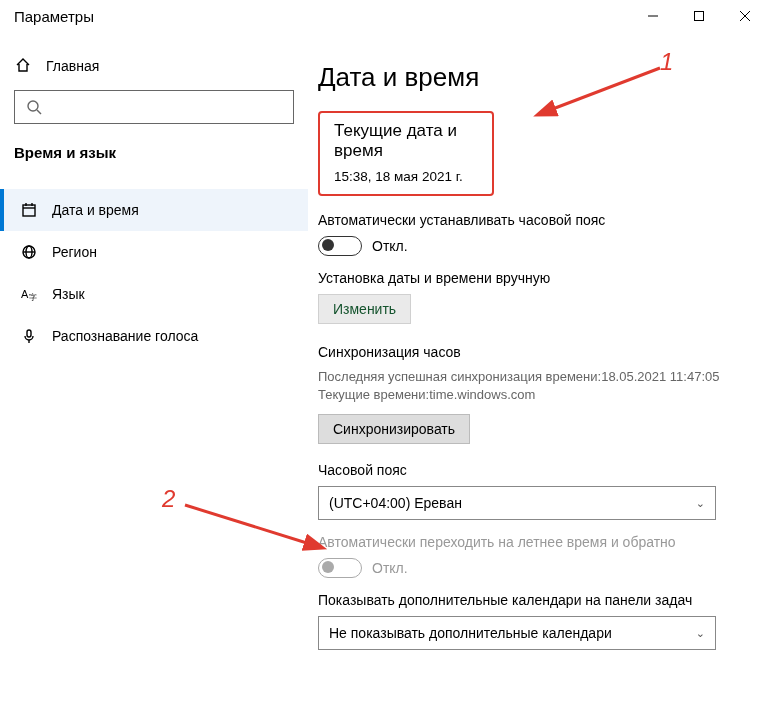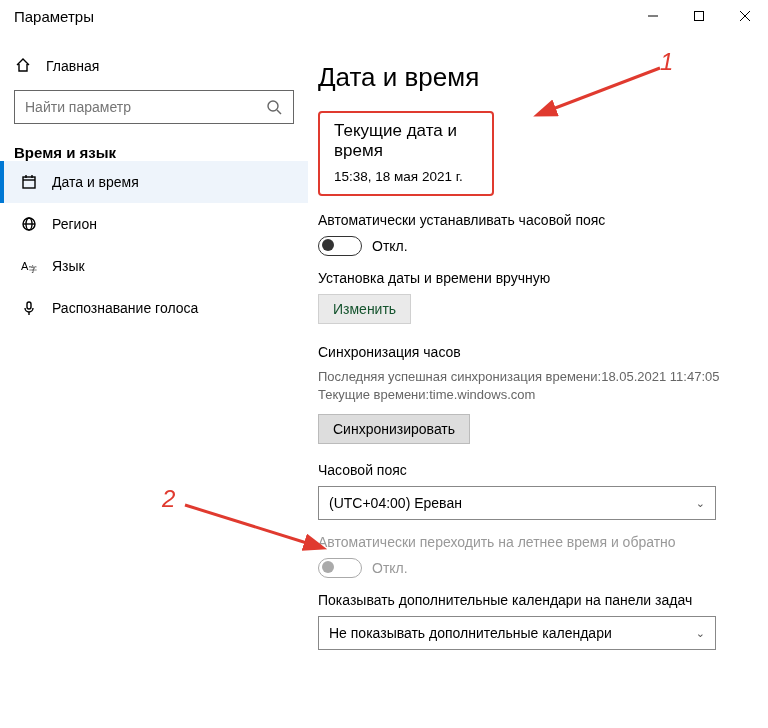--- a/index.html
+++ b/index.html
@@ -36,21 +36,21 @@
   .search-box {
     margin: 6px 14px 14px 14px;
     border: 1px solid #666; background: #fff; height: 34px;
     display: flex; align-items: center; padding: 0 10px;
   }
   .search-box input {
     border: none; outline: none; flex:1; font-size: 14px; background: transparent;
     color: #555;
   }
   .section-title {
-    font-weight: 600; padding: 6px 14px 0 14px; font-size: 15px;
+    font-weight: 600; padding: 6px 14px 28px 14px; font-size: 15px;
   }
   .nav-item {
     display: flex; align-items: center; gap: 14px;
     padding: 12px 14px 12px 20px; font-size: 14px;
     position: relative;
   }
   .nav-item.active { background: #eef4fb; }
   .nav-item.active::before {
     content: ""; position: absolute; left: 0; top: 0; bottom: 0; width: 4px; background: #0078d4;
   }
@@ -142,21 +142,20 @@
     <div class="sidebar">
       <div class="home-row">
         <span class="icon">
           <svg viewBox="0 0 16 16">
               <path d="M2 8 L8 2 L14 8 M4 7 V14 H12 V7"></path>
             </svg>
         </span>
         <span>Главная</span>
       </div>
       <div class="search-box">
-        <input placeholder="Найти параметр" style="">
         <span class="icon dim">
           <svg viewBox="0 0 16 16">
               <circle cx="7" cy="7" r="5"></circle>
               <line x1="11" y1="11" x2="15" y2="15"></line>
             </svg>
         </span>
       </div>
       <div class="section-title">Время и язык</div>
 
       <div class="nav-item active">

